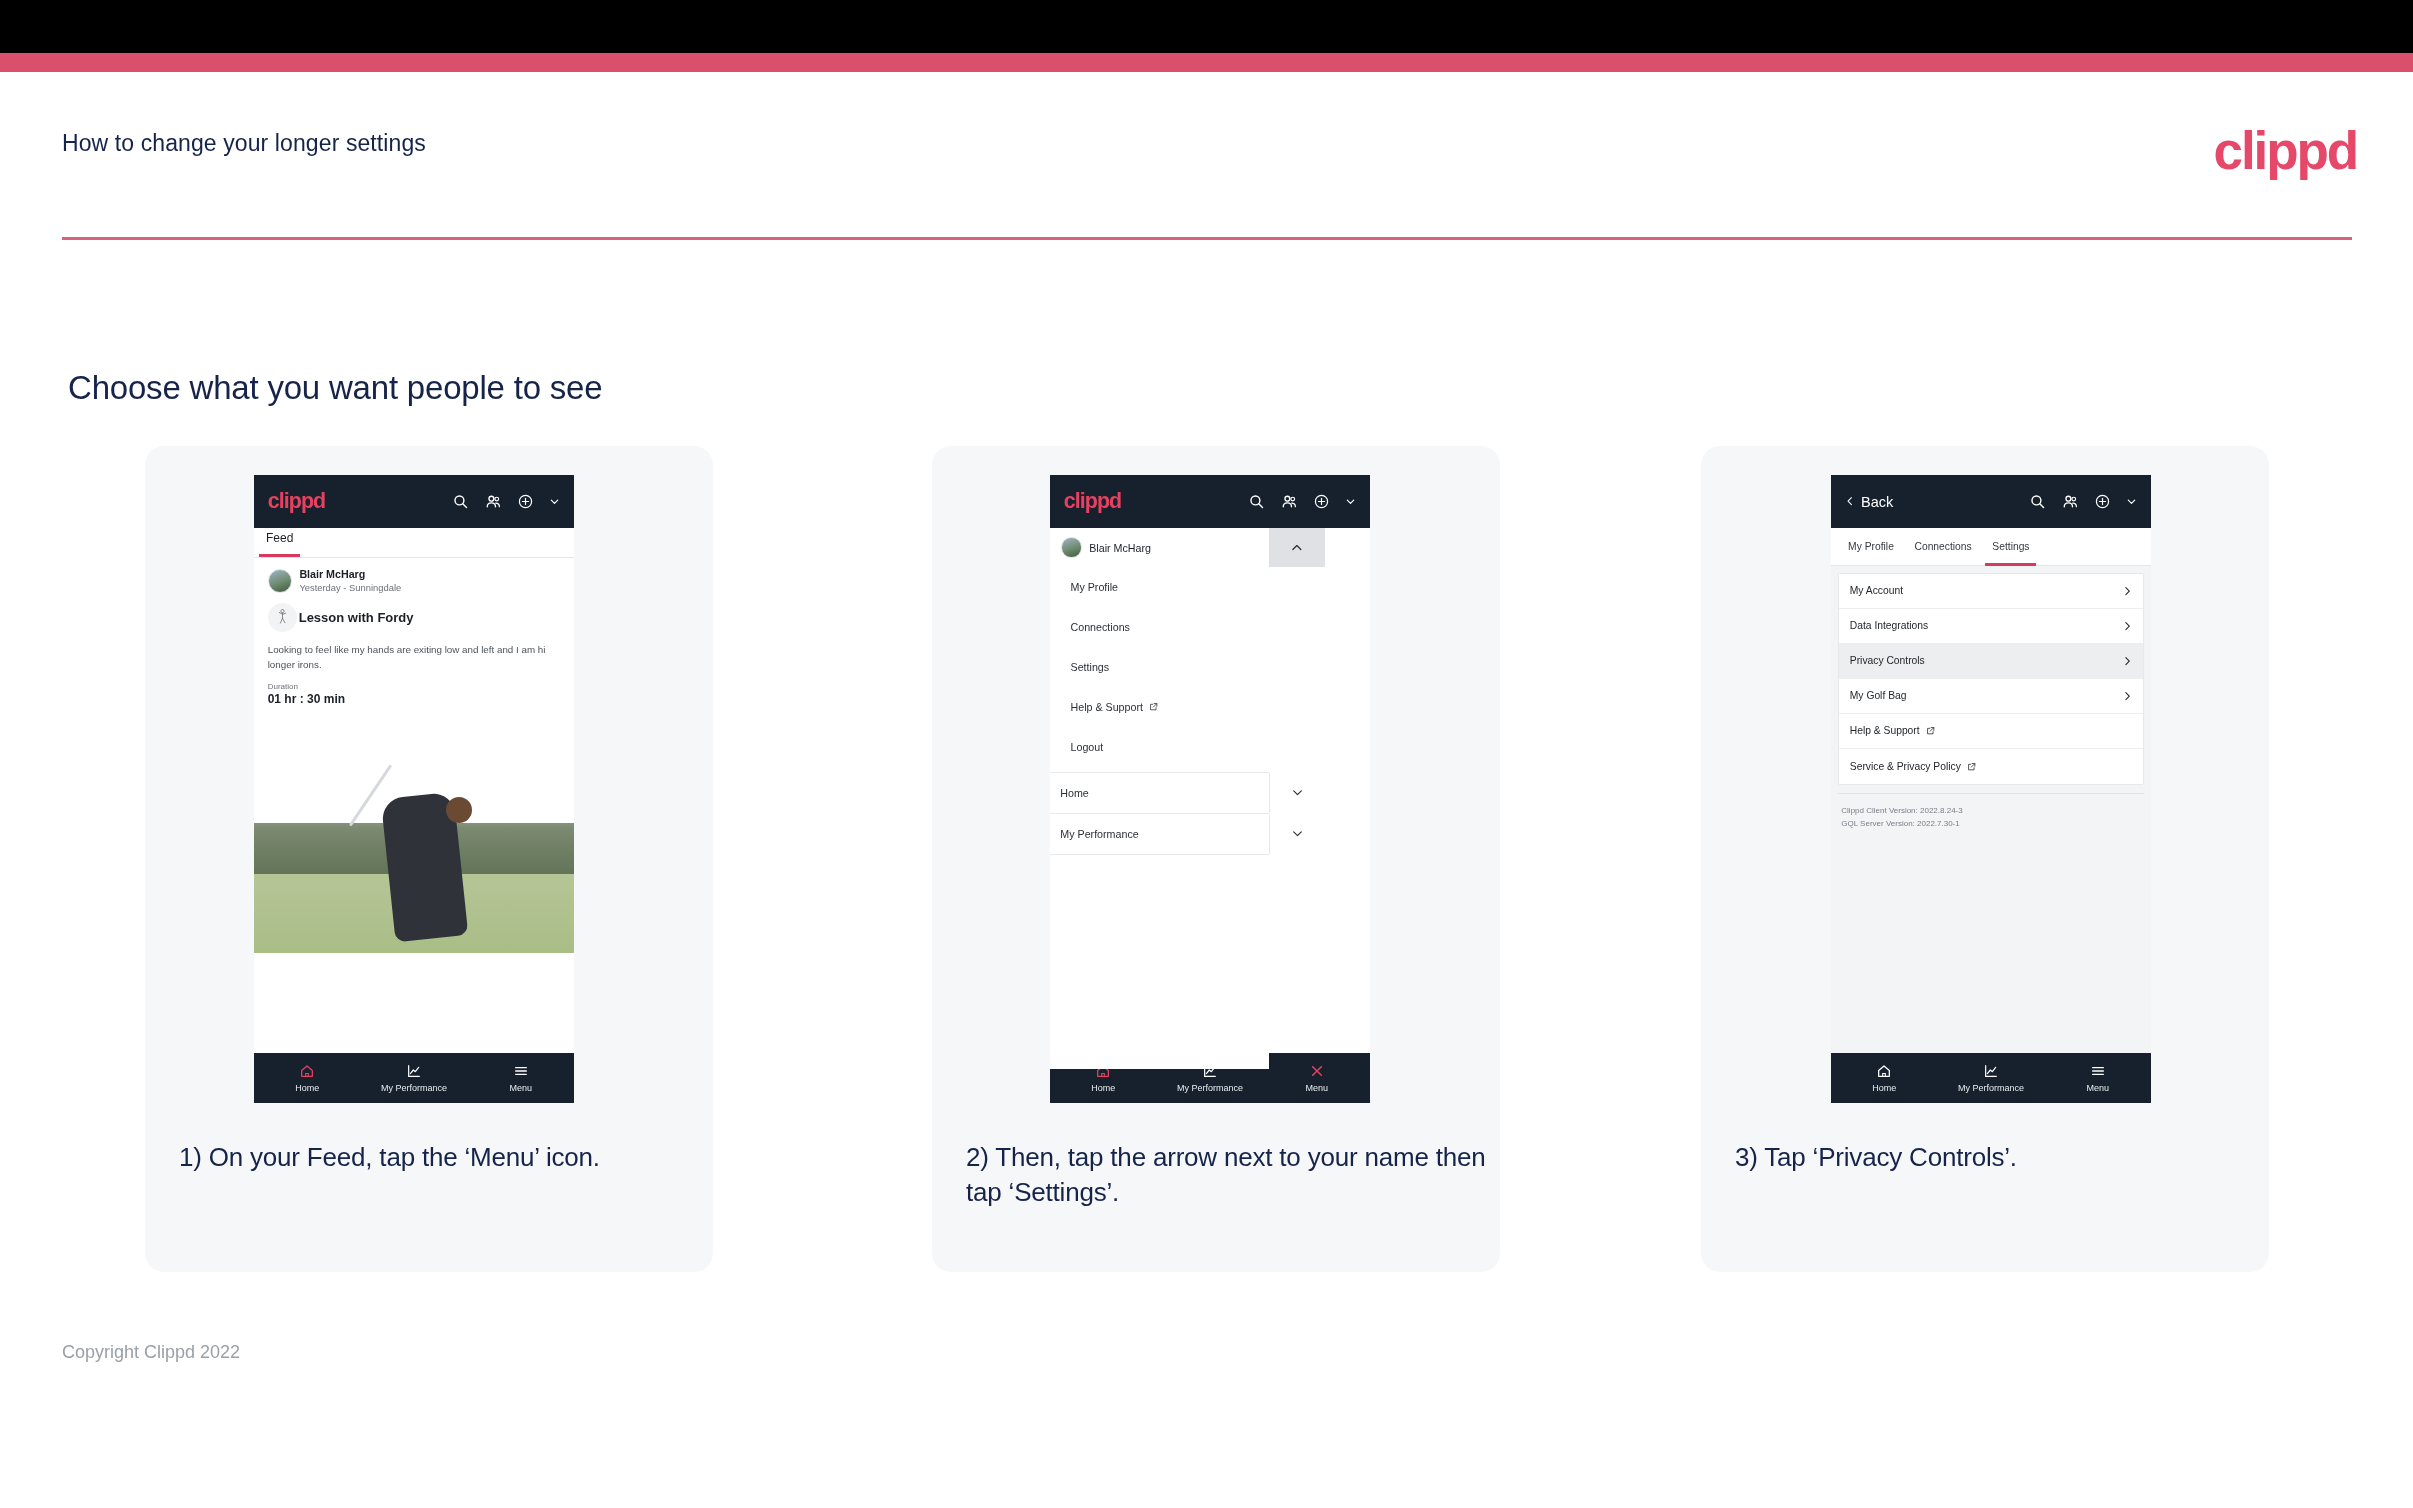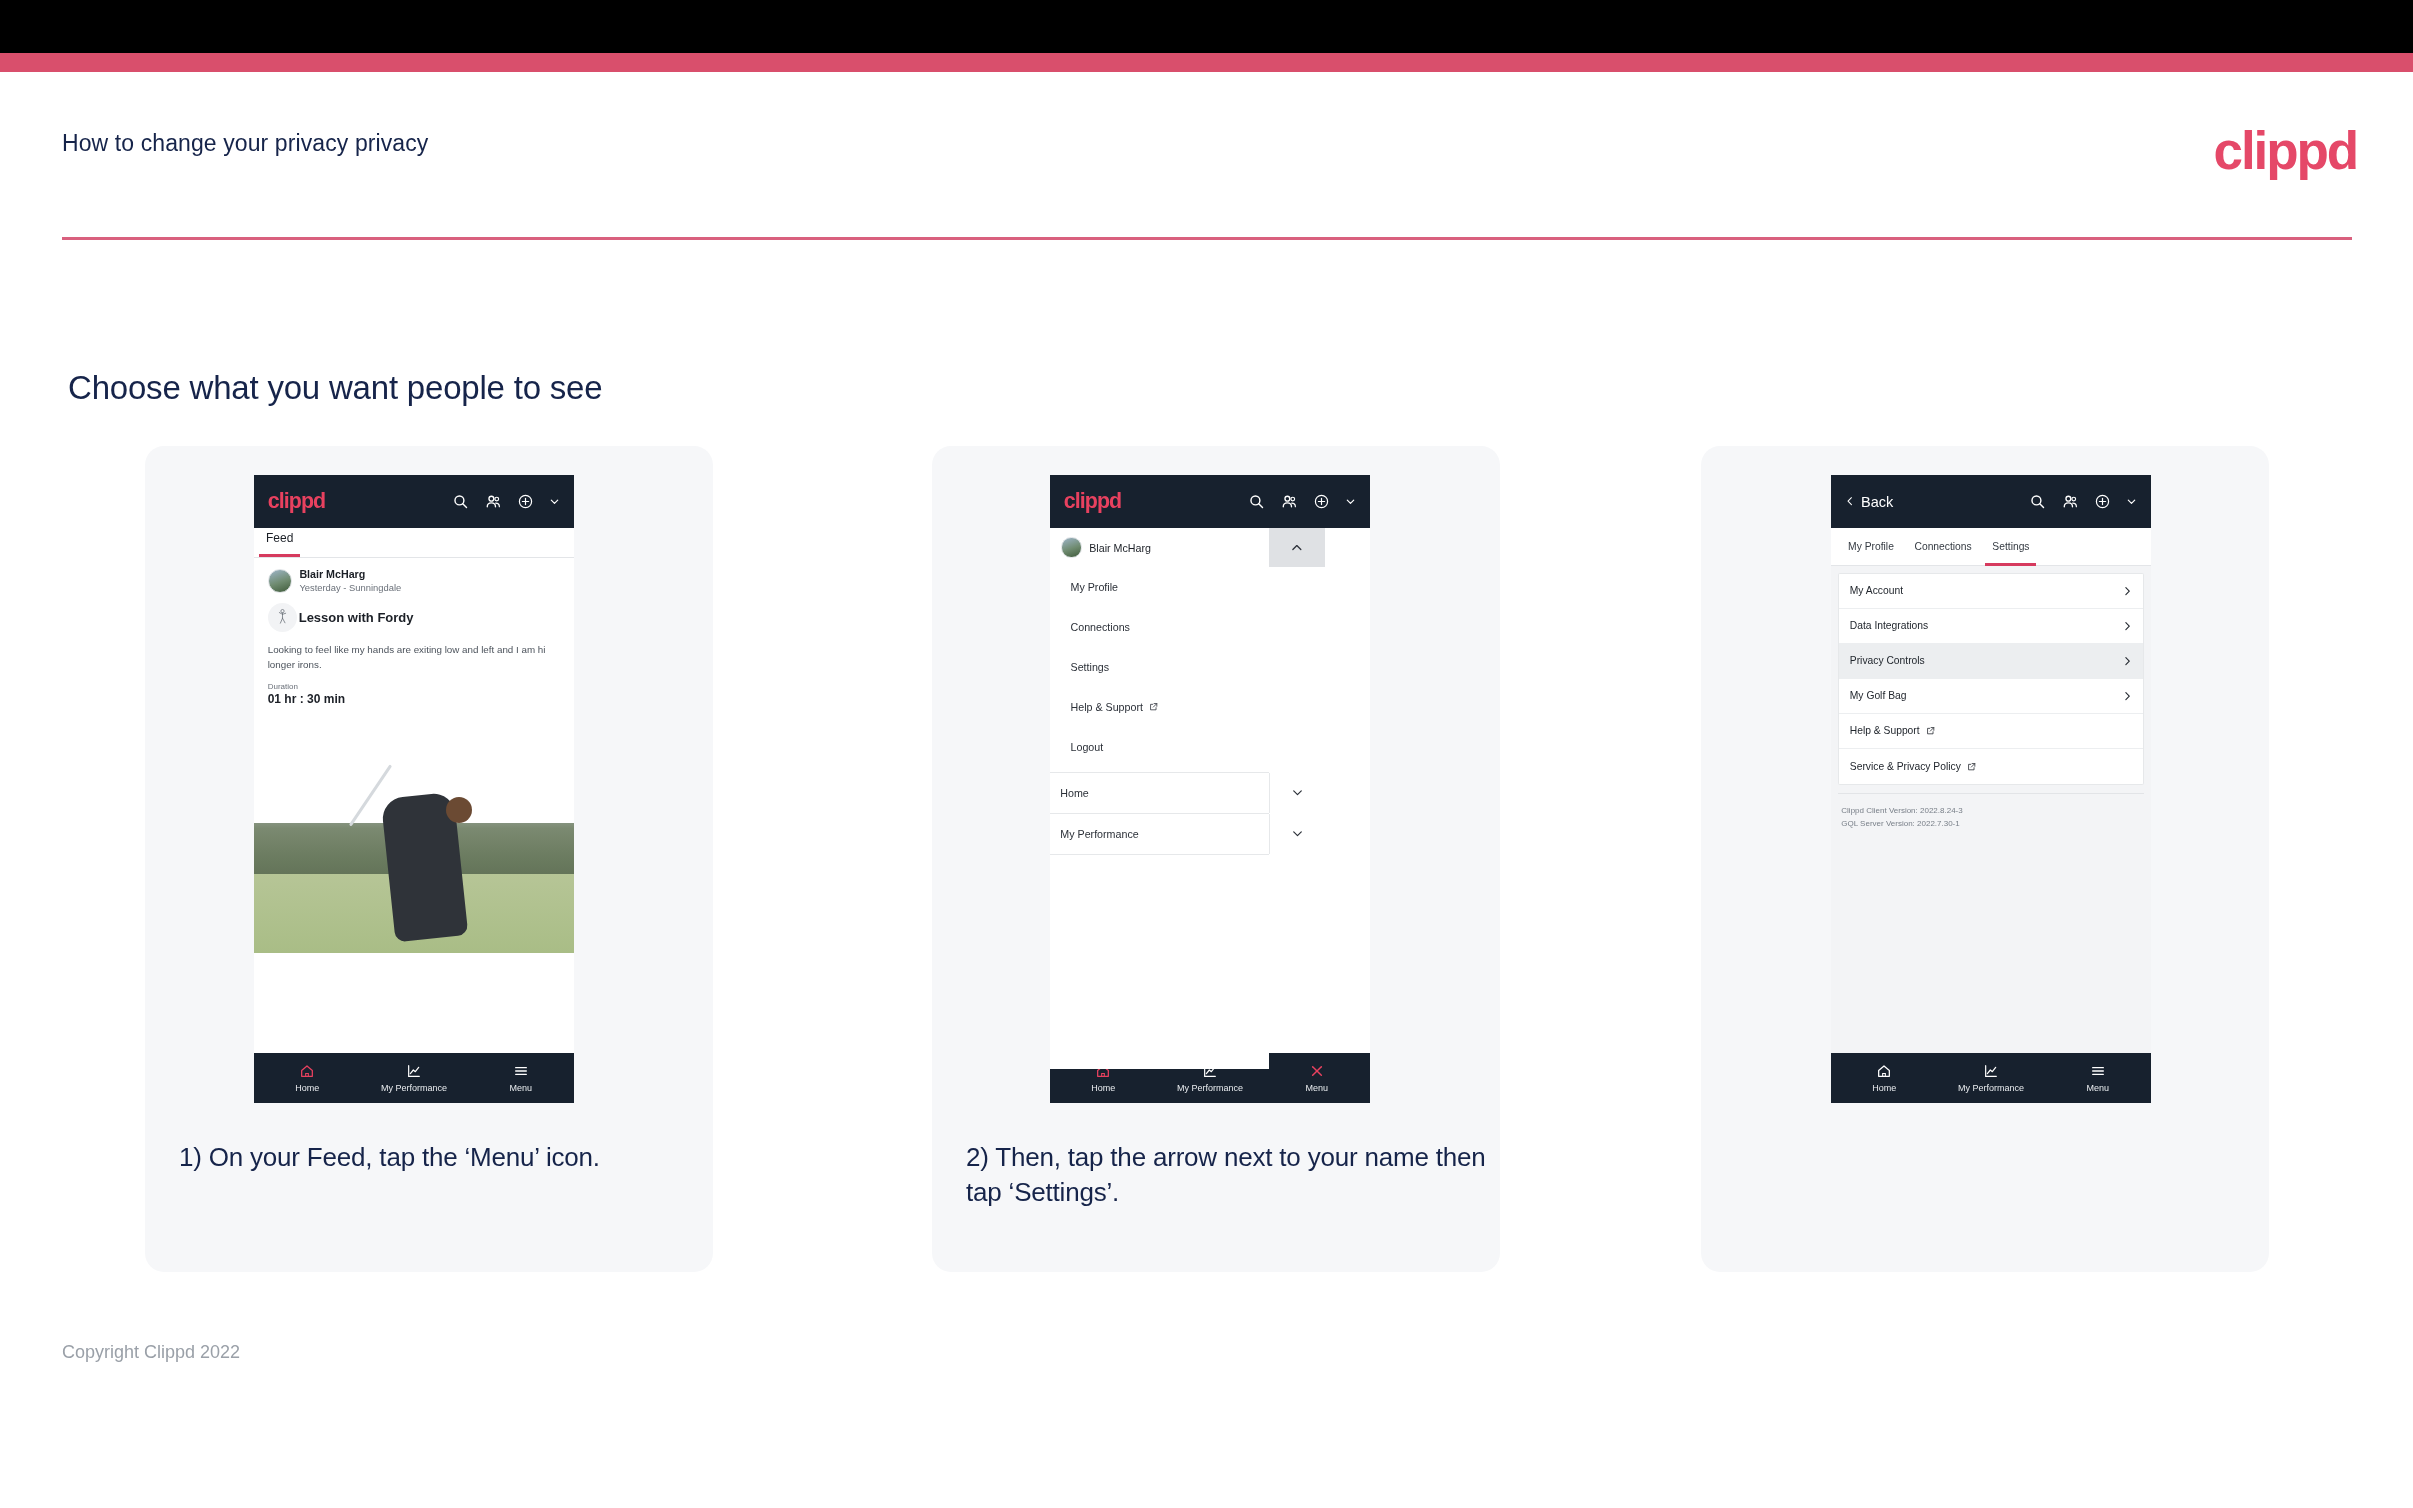--- a/index.html
+++ b/index.html
@@ -233,21 +233,21 @@
   }
 </style>
 </head>
 <body>
 
 <div class="slide">
 
   <div class="top-black"></div>
   <div class="top-pink"></div>
 
-  <div class="header-title">How to change your privacy privacy</div>
+  <div class="header-title">How to change your longer settings</div>
   <div class="brand-logo">clippd</div>
   <div class="header-rule"></div>
 
   <div class="page-subtitle">Choose what you want people to see</div>
 
   <div class="cards">
 
     <div class="card c1">
       <div class="phone">
 
@@ -563,19 +563,20 @@
             <svg width="16" height="16" viewBox="0 0 24 24">
                 <line x1="4" y1="7" x2="20" y2="7" stroke="#fff" stroke-width="2" stroke-linecap="round"></line>
                 <line x1="4" y1="12" x2="20" y2="12" stroke="#fff" stroke-width="2" stroke-linecap="round"></line>
                 <line x1="4" y1="17" x2="20" y2="17" stroke="#fff" stroke-width="2" stroke-linecap="round"></line>
               </svg>
             <div class="bn-label">Menu</div>
           </div>
         </div>
       </div>
 
+      <div class="caption">3) Tap ‘Privacy Controls’.</div>
     </div>
 
   </div>
 
   <div class="footer">Copyright Clippd 2022</div>
 </div>
 
 
 </body></html>

